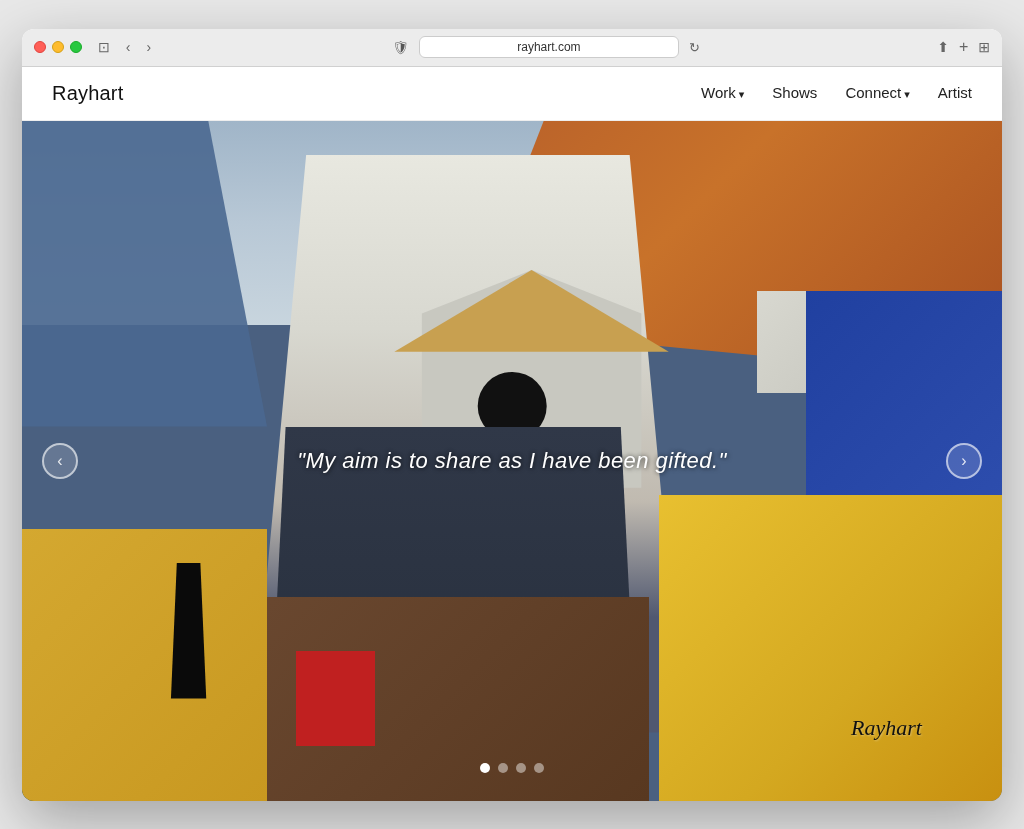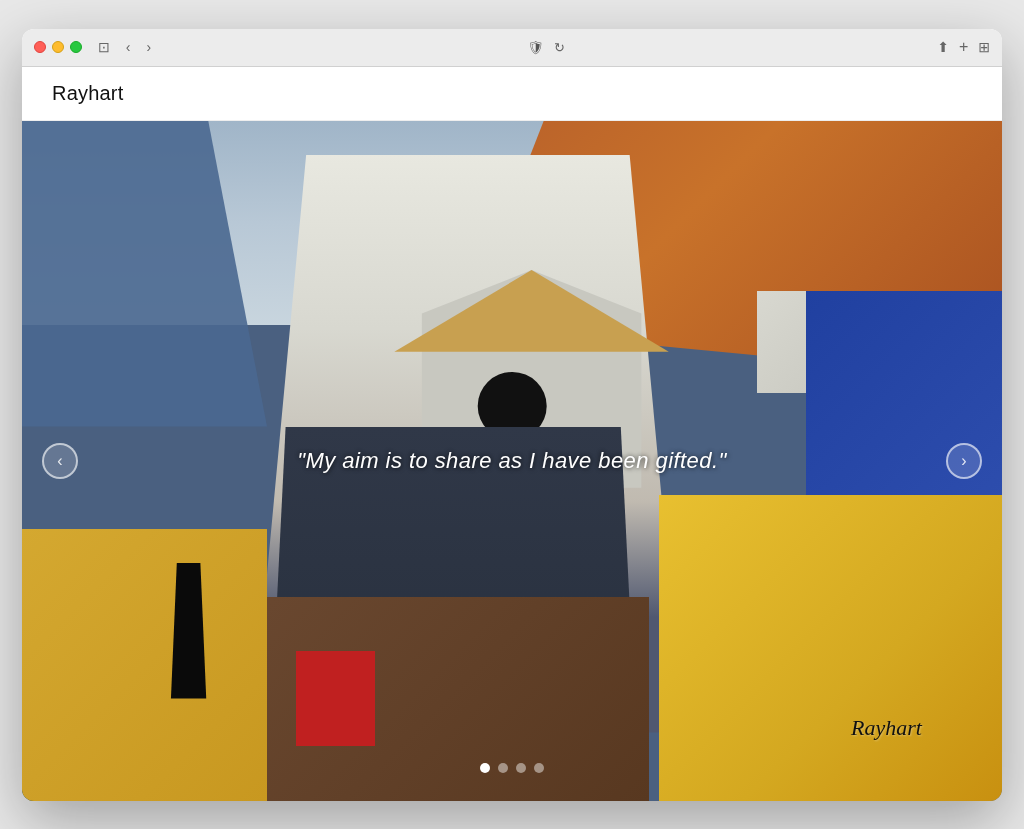--- a/index.html
+++ b/index.html
@@ -355,31 +355,38 @@
       <div class="traffic-light tl-min"></div>
       <div class="traffic-light tl-max"></div>
     </div>
     <div class="window-controls">
       <span class="ctrl-btn">⊡</span>
       <span class="ctrl-btn">‹</span>
       <span class="ctrl-btn">›</span>
     </div>
     <div class="address-bar-container">
       <span class="security-icon">🛡</span>
+      <div class="address-bar">rayhart.com</div>
       <span class="reload-btn">↻</span>
     </div>
     <div class="right-controls">
       <span style="font-size:14px;">⬆</span>
       <span style="font-size:16px;">+</span>
       <span style="font-size:14px;">⊞</span>
     </div>
   </div>
 
   <div class="site-nav">
     <div class="site-logo">Rayhart</div>
+    <ul class="nav-links">
+      <li><a href="#" class="with-arrow">Work</a></li>
+      <li><a href="#">Shows</a></li>
+      <li><a href="#" class="with-arrow">Connect</a></li>
+      <li><a href="#">Artist</a></li>
+    </ul>
   </div>
 
   <div class="hero">
     <div class="painting-canvas">
       <div class="paint-layer sky-area"></div>
       <div class="paint-layer blue-mountain"></div>
       <div class="paint-layer rust-roof"></div>
       <div class="paint-layer white-figure"></div>
       <div class="paint-layer birdhouse"></div>
       <div class="paint-layer birdhouse-roof"></div>

